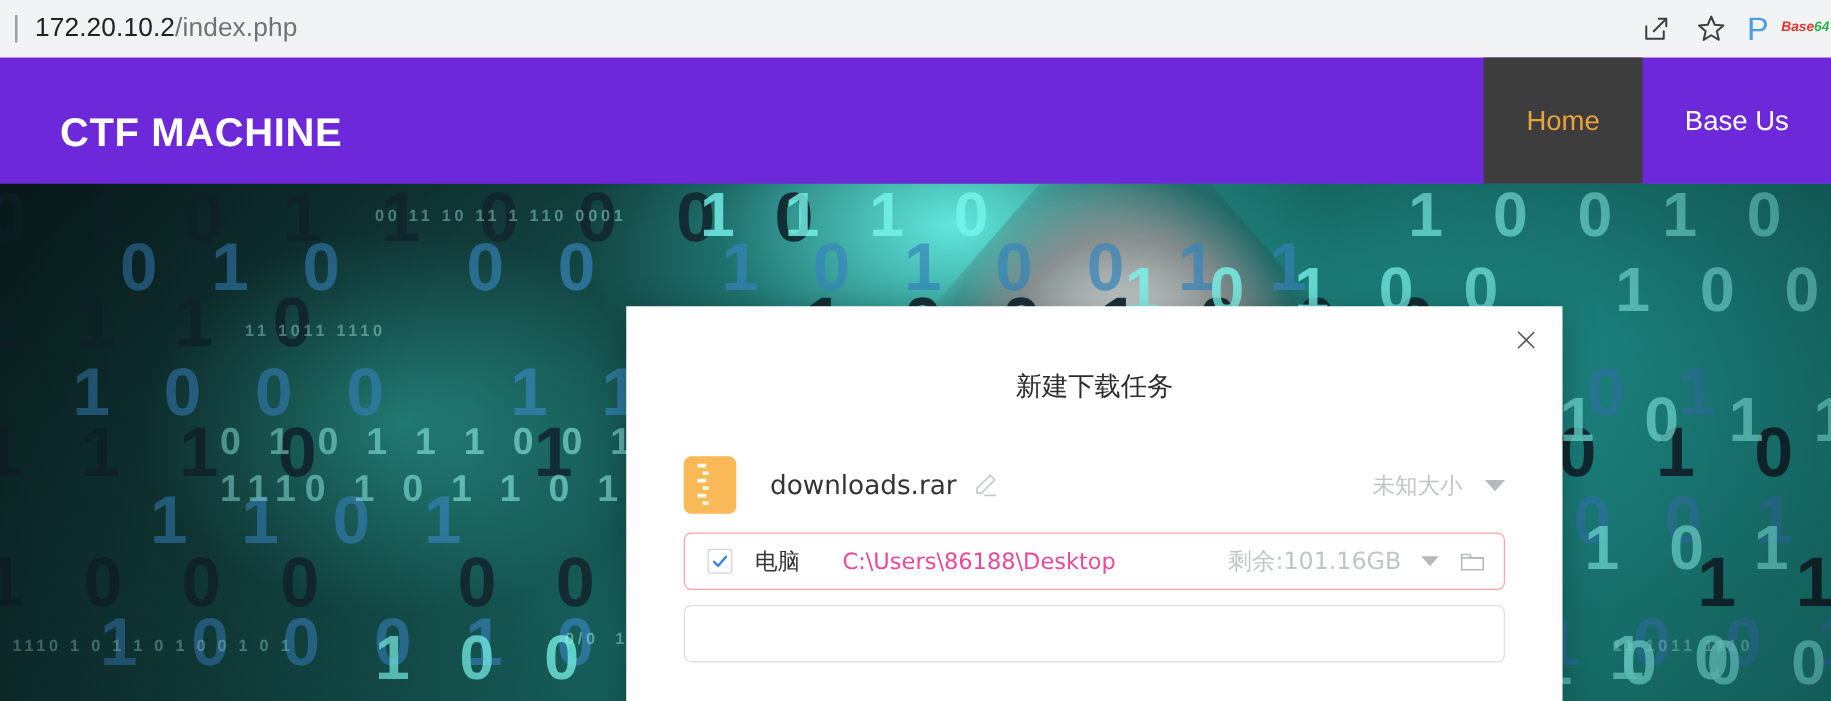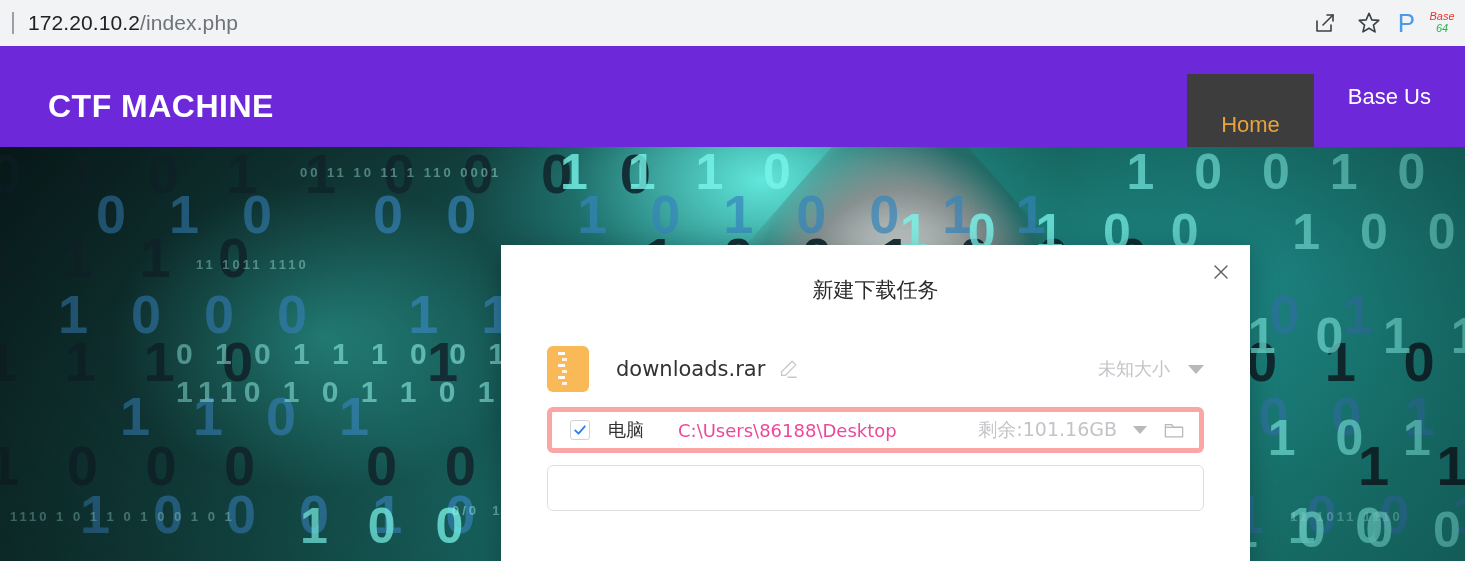--- a/index.html
+++ b/index.html
@@ -40,23 +40,23 @@
     display: flex; align-items: center; justify-content: center;
     border-radius: 50%;
   }
   .icon-btn svg { display: block; }
   .ext-p {
     font-size: 26px; color: #4a9bea; font-weight: 400;
     line-height: 1; padding: 0 4px;
   }
   .ext-base64 {
     width: 34px; height: 34px;
-    display: flex; flex-direction: column;
-    align-items: center; justify-content: center;
-    font-weight: normal; line-height: 1.05;
+    display: flex; flex-direction: row;
+    align-items: center; 
+    font-weight: bold; line-height: 1.05;
   }
   .ext-base64 .b1 { font-size: 11px; color: #e8342c; font-style: italic; }
   .ext-base64 .b2 { font-size: 11px; color: #2bb34a; font-style: italic; }
 
   
   .navbar {
     position: absolute; top: 46px; left: 0;
     width: 1465px; height: 120px;
     background: #6d28d9;
   }
@@ -69,21 +69,21 @@
   .nav-links {
     position: absolute; right: 0; top: 0; height: 101px;
     display: flex; align-items: stretch;
   }
   .nav-link {
     display: flex; align-items: center; justify-content: center;
     padding: 0 34px;
     font-size: 22px; color: #ffffff;
     height: 101px;
   }
-  .nav-link.active { color: #e8a33d; background: #3d3d3d; margin-top: 28px; }
+  .nav-link.active { color: #e8a33d; background: #3d3d3d; }
 
   
   .hero {
     position: absolute; top: 147px; left: 0;
     width: 1465px; height: 414px;
     overflow: hidden;
     background:
       radial-gradient(ellipse 420px 260px at 52% 8%, rgba(110,255,242,0.85) 0%, rgba(60,210,205,0.25) 45%, rgba(0,0,0,0) 72%),
       radial-gradient(ellipse 340px 200px at 55% 98%, rgba(80,255,238,0.75) 0%, rgba(40,190,185,0.2) 50%, rgba(0,0,0,0) 78%),
       radial-gradient(ellipse 300px 220px at 22% 46%, rgba(60,220,205,0.38) 0%, rgba(0,0,0,0) 70%),
@@ -127,21 +127,21 @@
     box-shadow: 0 6px 26px rgba(0,0,0,0.28);
   }
   .dialog-close {
     position: absolute; top: 10px; right: 12px;
     width: 34px; height: 34px;
     display: flex; align-items: center; justify-content: center;
   }
   .dialog-title {
     text-align: center;
     font-size: 21px; color: #2b2b2b;
-    padding-top: 31px;
+    padding-top: 50px;
     font-family: Liberation Mono, monospace;
   }
   .file-row {
     display: flex; align-items: center;
     margin: 42px 46px 0 46px;
   }
   .file-icon {
     width: 42px; height: 46px;
     border-radius: 6px;
     background: #f9b957;
@@ -177,21 +177,21 @@
     border-top: 9px solid #b6b8bc;
   }
   .dest-label {
     margin: 53px 0 0 46px;
     font-size: 18px; color: #3a3a3a;
     font-family: "DejaVu Sans", "Liberation Sans", sans-serif;
   }
   .dest-row {
     margin: 15px 46px 0 46px;
     height: 46px;
-    border: 5px solid #fca5a5;
+    border: 1px solid #fca5a5;
     border-radius: 6px;
     display: flex; align-items: center;
     padding: 0 14px 0 18px;
     background: #fff;
   }
   .checkbox {
     width: 20px; height: 20px;
     border: 1px solid #d0d3d8; border-radius: 3px;
     background: #ffffff;
     display: flex; align-items: center; justify-content: center;

